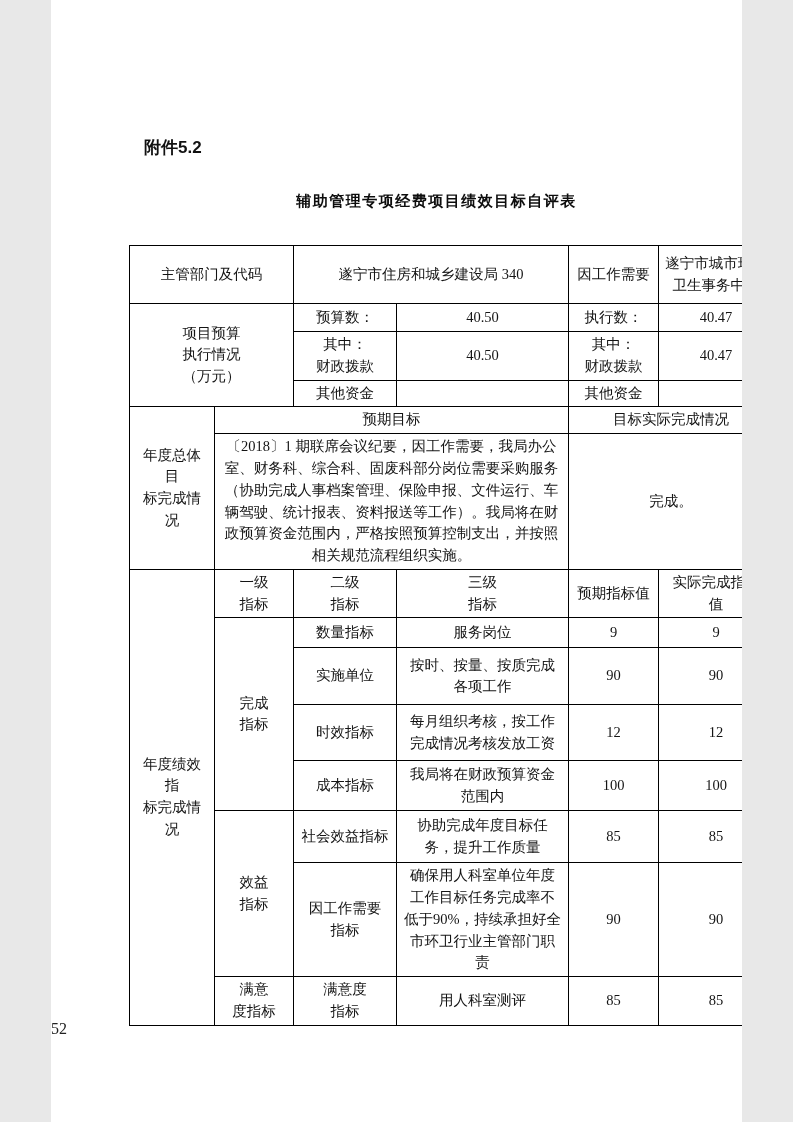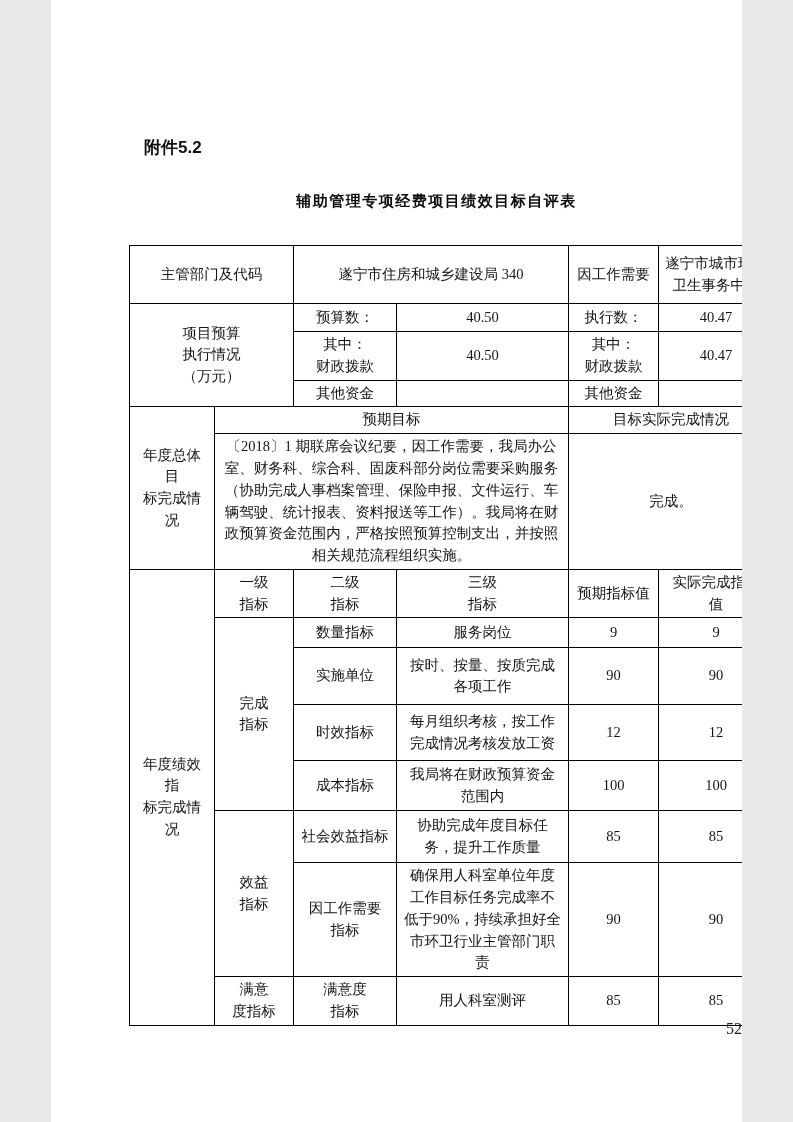--- a/index.html
+++ b/index.html
@@ -77,24 +77,23 @@
   tr.r-q3    { height: 56px; }
   tr.r-q4    { height: 50px; }
   tr.r-e1    { height: 52px; }
   tr.r-e2    { height: 75px; }
   tr.r-s1    { height: 40px; }
   .page-number {
     position: absolute;
     left: 0;
     top: 1020px;
     width: 100%;
-    text-align: right;
+    text-align: left;
     font-size: 16px;
     color: #222;
-    padding-left: 48px;
   }
 </style>
 </head>
 <body>
 
 <div class="page">
 
   <div class="attachment-label">附件5.2</div>
 
   <div class="doc-title">辅助管理专项经费项目绩效目标自评表</div>

